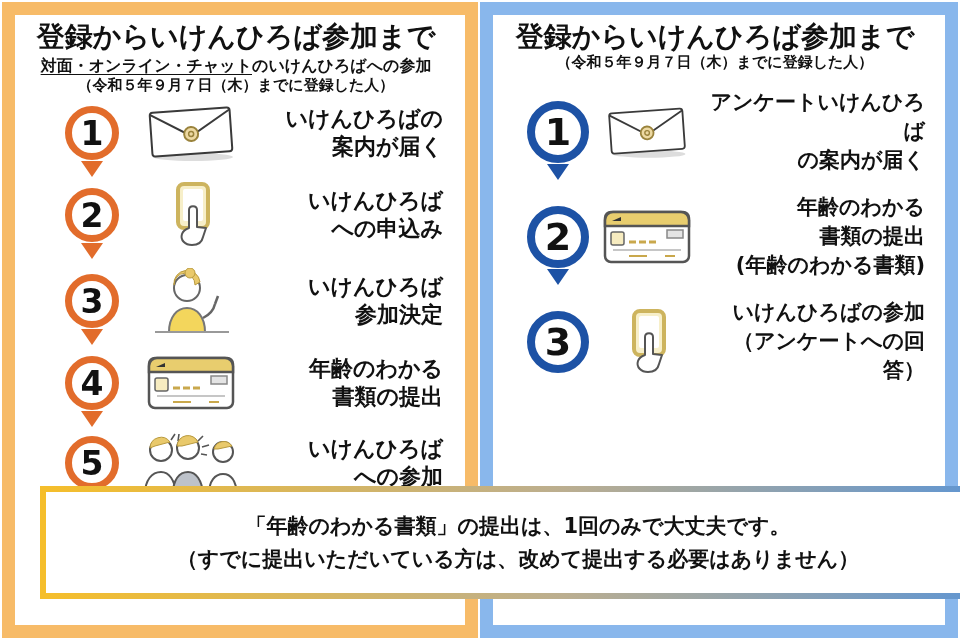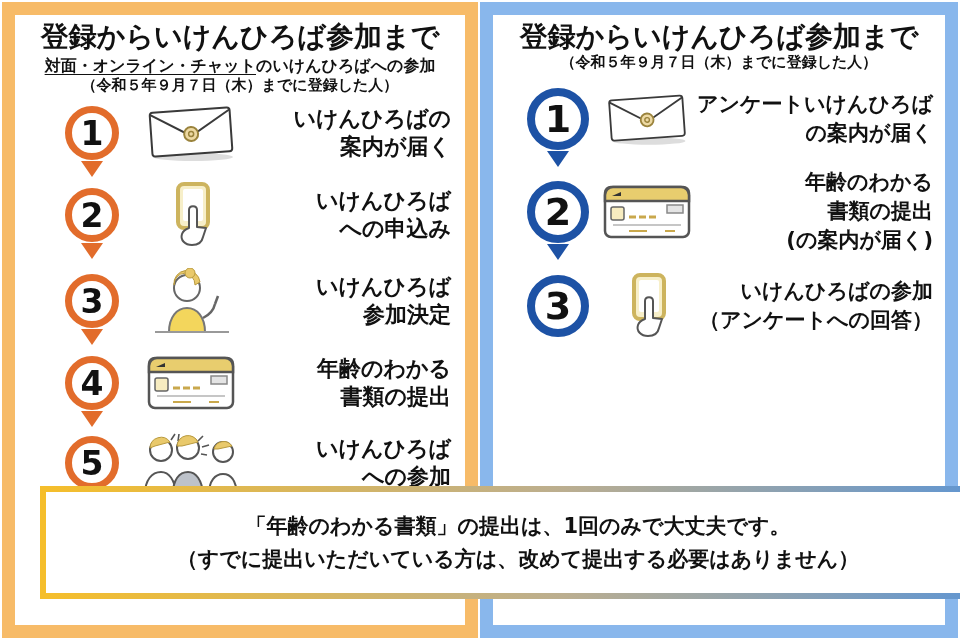--- a/index.html
+++ b/index.html
@@ -11,21 +11,21 @@
     --gold:#CDB45E;
   }
   html,body{margin:0;padding:0;}
   body{
     width:960px;height:640px;position:relative;background:#fff;overflow:hidden;
     font-family:"DejaVu Sans","Liberation Sans",sans-serif;color:var(--ink);
   }
   .panel{position:absolute;top:2px;height:636px;background:#fff;box-sizing:border-box;}
   .panel.left{left:2px;width:476px;border:13px solid var(--orange-frame);}
   .panel.right{left:480px;width:478px;border:13px solid var(--blue-frame);}
-  .panel-inner{padding:5px 8px 0 8px;}
+  .panel-inner{padding:5px 16px 0 8px;}
   .title{text-align:center;font-size:28px;line-height:33px;font-weight:bold;}
   .subtitle{text-align:center;font-size:16px;line-height:21px;font-weight:bold;margin-top:2px;}
   .subtitle .u{text-decoration:underline;text-underline-offset:3px;}
   .subnote{text-align:center;font-size:15px;line-height:19px;font-weight:bold;}
   .steps{display:flex;flex-direction:column;}
   .left .steps{margin-top:9px;gap:20px;margin-left:42px;margin-right:6px;}
   .right .steps{margin-top:16px;gap:18px;margin-left:26px;margin-right:4px;}
   .step{display:flex;align-items:center;}
   .numcol{position:relative;flex:0 0 auto;}
   .circle{border-radius:50%;background:#fff;display:flex;align-items:center;justify-content:center;
@@ -221,21 +221,21 @@
             <rect x="64" y="22" width="16" height="8" fill="#e4e4e4" stroke="#888" stroke-width="1.5"></rect>
             <path d="M26 34 h30" stroke="#C9A84C" stroke-width="3" stroke-dasharray="7 3" fill="none"></path>
             <line x1="10" y1="42" x2="78" y2="42" stroke="#c6c6c6" stroke-width="2"></line>
             <line x1="26" y1="48" x2="44" y2="48" stroke="#C9A84C" stroke-width="2"></line>
             <line x1="62" y1="48" x2="72" y2="48" stroke="#C9A84C" stroke-width="2"></line>
           </svg>
         </div>
         <div class="texts">
           <div>年齢のわかる</div>
           <div>書類の提出</div>
-          <div>(の案内が届く)</div>
+          <div>(年齢のわかる書類)</div>
         </div>
       </div>
 
       <div class="step">
         <div class="numcol">
           <div class="circle">3</div>
         </div>
         <div class="icon-cell">
           <svg width="52" height="66" viewBox="0 0 52 66">
             <rect x="13" y="2" width="30" height="44" rx="6" fill="#F7EFC9" stroke="#CDB45E" stroke-width="4"></rect>

